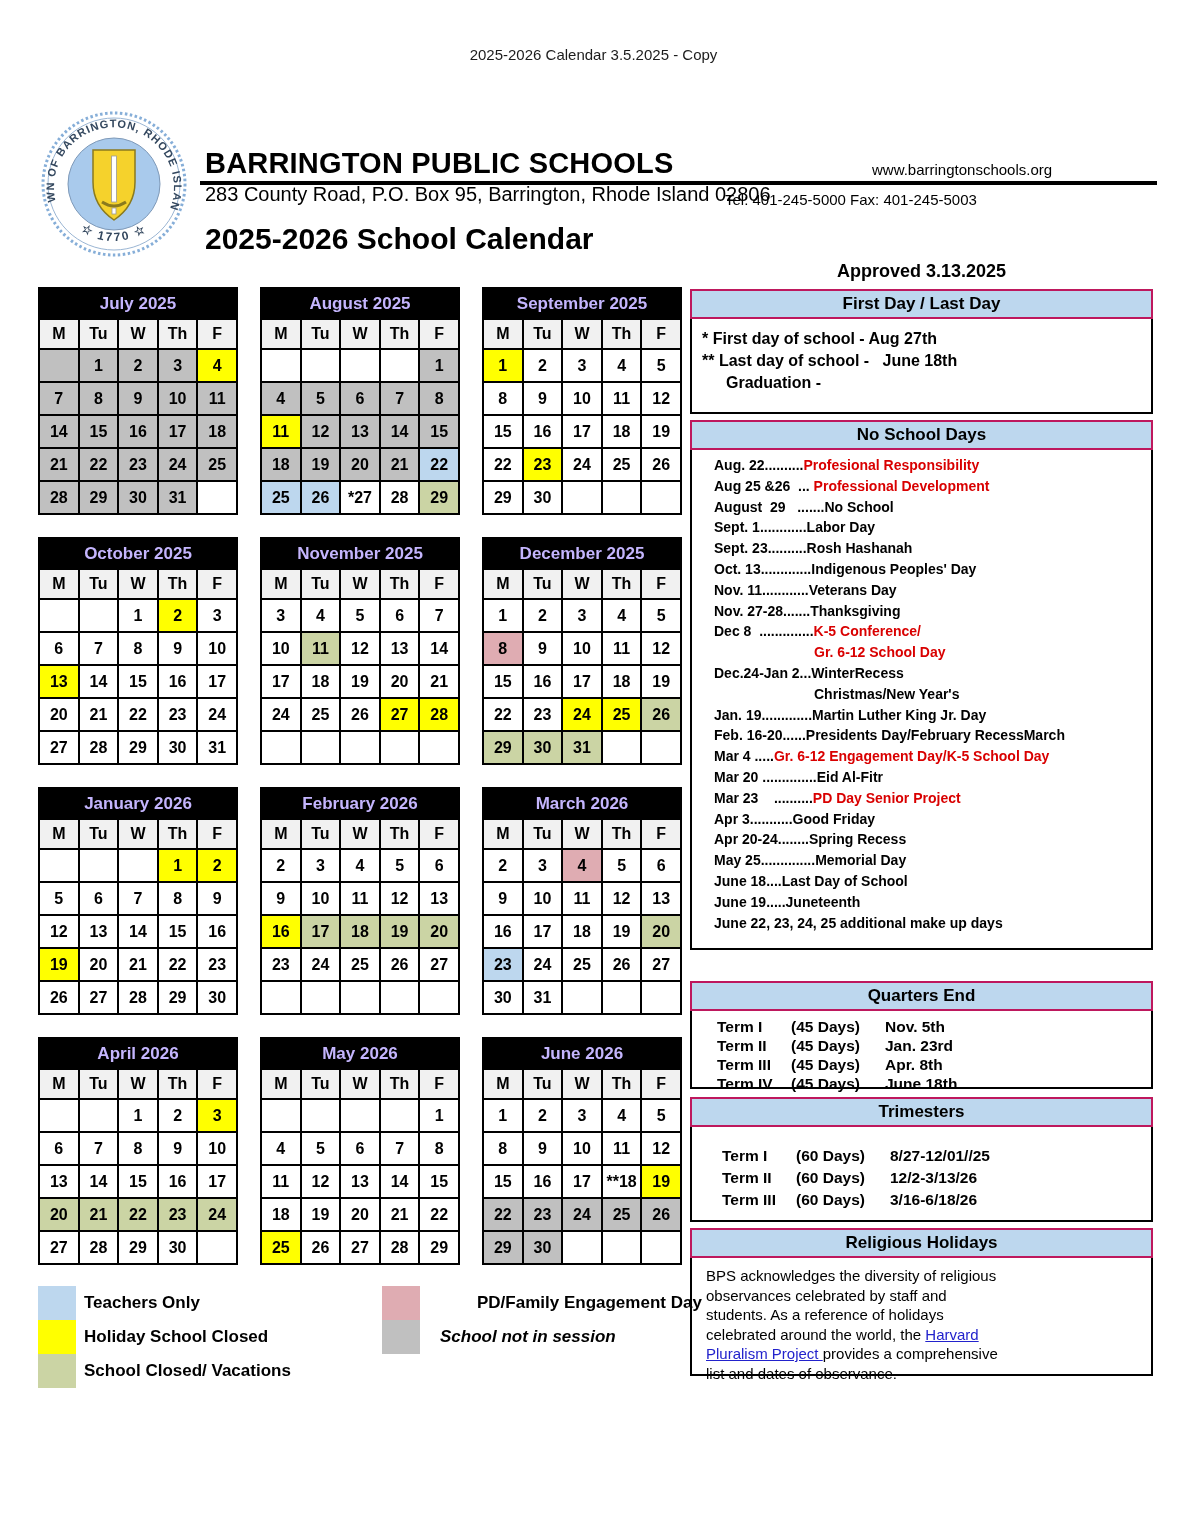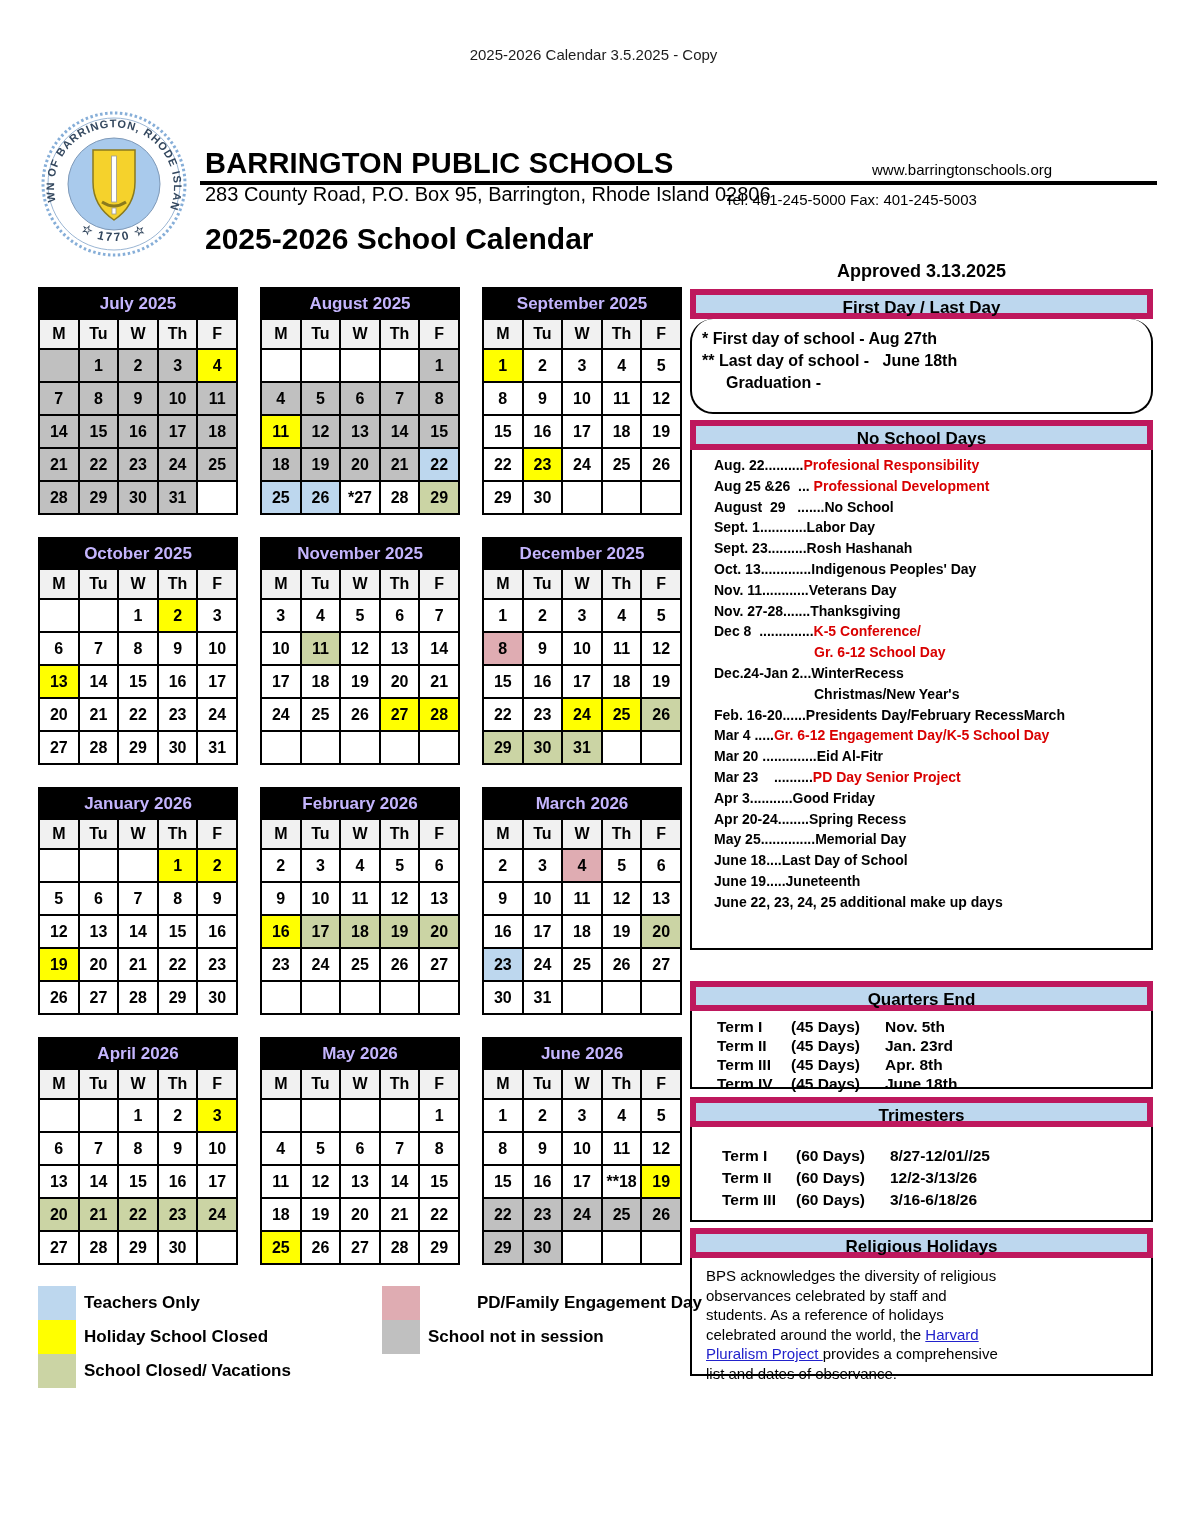--- a/index.html
+++ b/index.html
@@ -26,24 +26,24 @@
   td.day{font-size:16px;height:31px;}
   .c-white{background:#ffffff}
   .c-gray{background:#C0C0C0}
   .c-yellow{background:#FFFF00}
   .c-blue{background:#BDD7EE}
   .c-green{background:#CBD4A4}
   .c-pink{background:#DFACB2}
 
   
   .panel{position:absolute;left:690px;top:287px;width:463px;height:1240px;}
-  .bar{position:absolute;left:0;width:100%;height:30px;background:#BDD7EE;border:6px solid #be185d;
+  .bar{position:absolute;left:0;width:100%;height:30px;background:#BDD7EE;border:2px solid #be185d;
        box-sizing:border-box;text-align:center;font-weight:bold;font-size:17px;line-height:26px;}
   .box{position:absolute;left:0;width:100%;background:#fff;border:2px solid #000;border-top:none;box-sizing:border-box;}
-  .bar-firstday{top:2px;}   .box-firstday{top:32px;height:95px;padding:9px 0 0 10px;border-radius:23px;}
+  .bar-firstday{top:2px;}   .box-firstday{top:32px;height:95px;padding:9px 0 0 10px;}
   .bar-noschool{top:133px;} .box-noschool{top:163px;height:500px;padding:5px 0 0 22px;}
   .bar-quarters{top:694px;} .box-quarters{top:724px;height:78px;padding:6px 0 0 25px;}
   .bar-trimesters{top:810px;}.box-trimesters{top:840px;height:95px;padding:18px 0 0 30px;}
   .bar-religious{top:941px;}.box-religious{top:971px;height:118px;padding:8px 145px 0 14px;}
   .fdline{font-size:16px;font-weight:bold;line-height:22px;white-space:pre;}
   .fdline.indent{padding-left:24px;}
   .nsline{font-size:14px;font-weight:bold;line-height:20.8px;white-space:pre;}
   .nsline.indent{padding-left:100px;}
   .red{color:#D90000;}
   .qline{display:flex;font-size:15.5px;font-weight:bold;line-height:19px;white-space:pre;}
@@ -697,20 +697,21 @@
         <div class="nsline"><span>August  29   .......No School</span></div>
         <div class="nsline"><span>Sept. 1............Labor Day</span></div>
         <div class="nsline"><span>Sept. 23..........Rosh Hashanah</span></div>
         <div class="nsline"><span>Oct. 13.............Indigenous Peoples' Day</span></div>
         <div class="nsline"><span>Nov. 11............Veterans Day</span></div>
         <div class="nsline"><span>Nov. 27-28.......Thanksgiving</span></div>
         <div class="nsline"><span>Dec 8  ..............</span><span class="red">K-5 Conference/</span></div>
         <div class="nsline indent"><span class="red">Gr. 6-12 School Day</span></div>
         <div class="nsline"><span>Dec.24-Jan 2...WinterRecess</span></div>
         <div class="nsline indent"><span>Christmas/New Year's</span></div>
+        <div class="nsline"><span>Jan. 19.............Martin Luther King Jr. Day</span></div>
         <div class="nsline"><span>Feb. 16-20......Presidents Day/February RecessMarch</span></div>
         <div class="nsline"><span>Mar 4 .....</span><span class="red">Gr. 6-12 Engagement Day/K-5 School Day</span></div>
         <div class="nsline"><span>Mar 20 ..............Eid Al-Fitr</span></div>
         <div class="nsline"><span>Mar 23    ..........</span><span class="red">PD Day Senior Project</span></div>
         <div class="nsline"><span>Apr 3...........Good Friday</span></div>
         <div class="nsline"><span>Apr 20-24........Spring Recess</span></div>
         <div class="nsline"><span>May 25..............Memorial Day</span></div>
         <div class="nsline"><span>June 18....Last Day of School</span></div>
         <div class="nsline"><span>June 19.....Juneteenth</span></div>
         <div class="nsline"><span>June 22, 23, 24, 25 additional make up days</span></div>
@@ -741,16 +742,16 @@
   <div id="legend">
       <div class="legend-swatch c-blue" style="left: 38px; top: 1286px;"></div>
       <div class="legend-label" style="left: 84px; top: 1293px;">Teachers Only</div>
       <div class="legend-swatch c-yellow" style="left: 38px; top: 1320px;"></div>
       <div class="legend-label" style="left: 84px; top: 1327px;">Holiday School Closed</div>
       <div class="legend-swatch c-green" style="left: 38px; top: 1354px;"></div>
       <div class="legend-label" style="left: 84px; top: 1361px;">School Closed/ Vacations</div>
       <div class="legend-swatch c-pink" style="left: 382px; top: 1286px;"></div>
       <div class="legend-label" style="left: 432px; top: 1293px; margin-left: 45px;">PD/Family Engagement Day</div>
       <div class="legend-swatch c-gray" style="left: 382px; top: 1320px;"></div>
-      <div class="legend-label" style="left: 428px; top: 1327px;">School not in session</div>
+      <div class="legend-label" style="left: 440px; top: 1327px; font-style: italic;">School not in session</div>
     </div>
 
 </div>
 
 </body></html>

